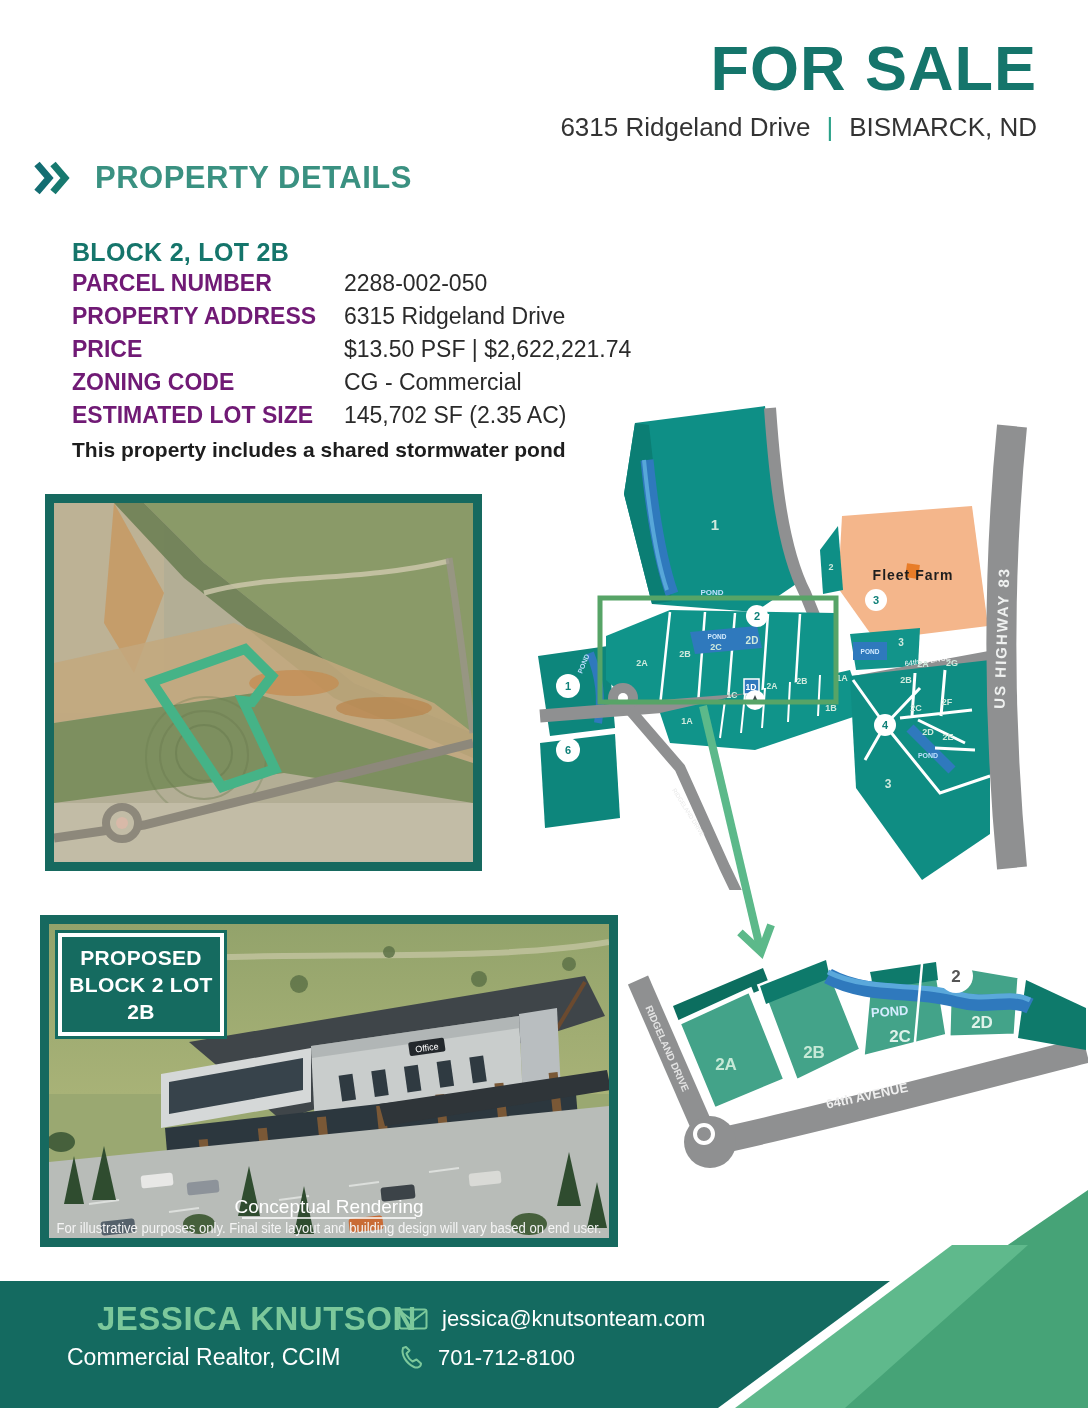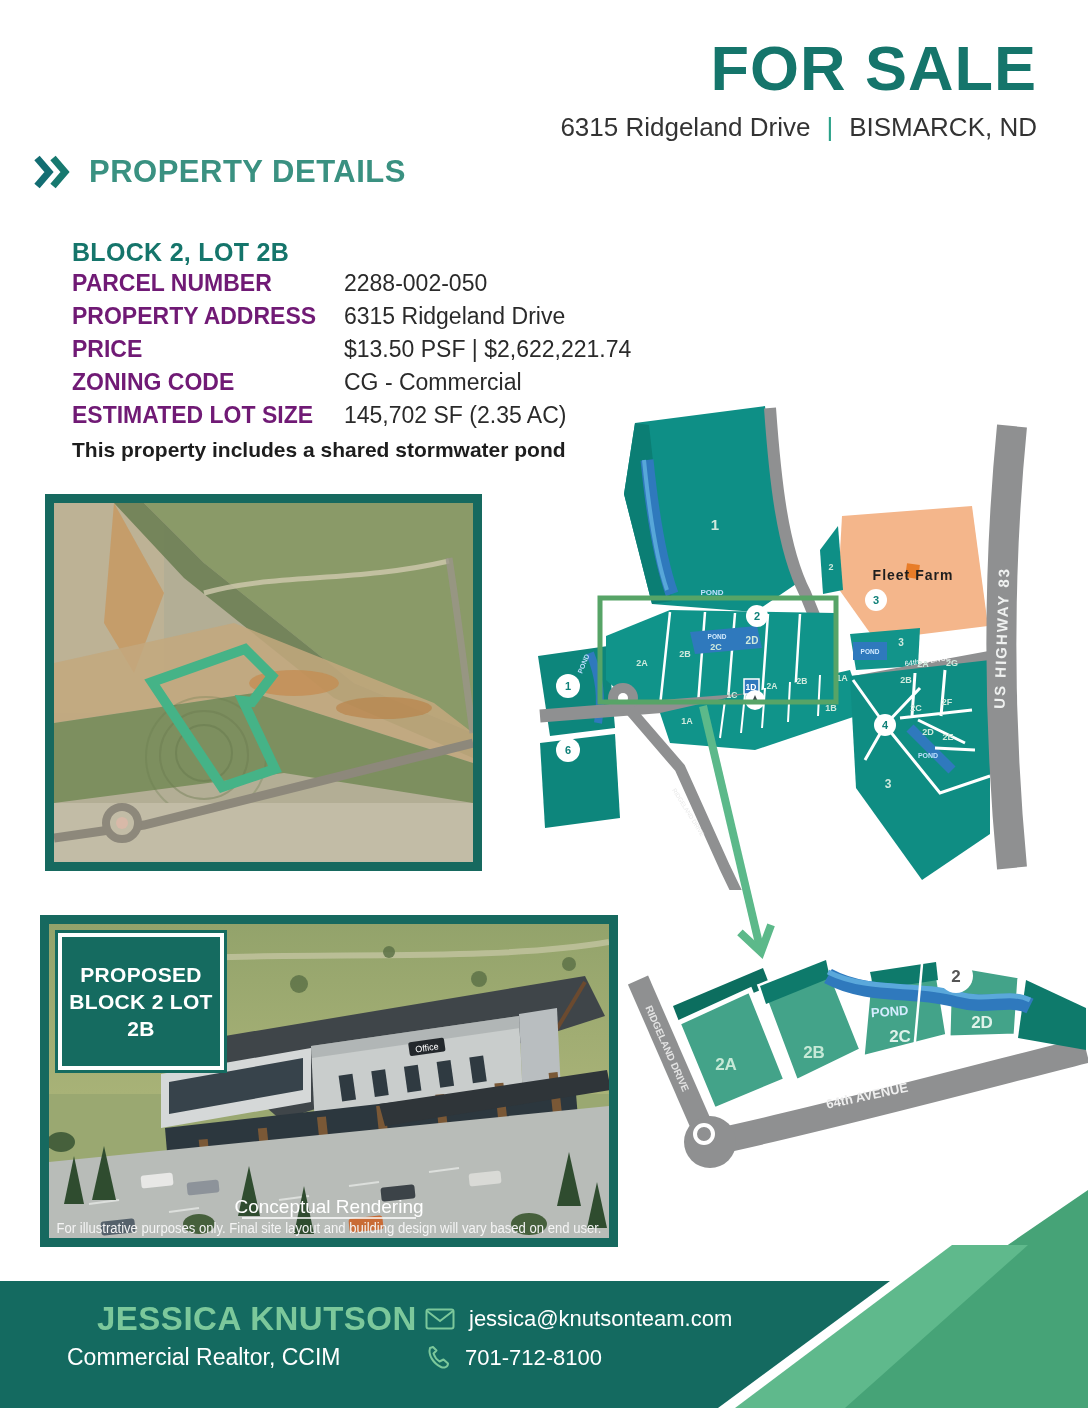--- a/index.html
+++ b/index.html
@@ -5,46 +5,46 @@
   html,body{margin:0;padding:0;background:#ffffff;}
   .page{position:relative;width:1088px;height:1408px;background:#ffffff;overflow:hidden;
         font-family:"Liberation Sans",sans-serif;color:#1f1f1f;}
   
   .header{position:absolute;top:36px;right:51px;text-align:right;}
   .forsale{font-size:63px;font-weight:800;letter-spacing:1px;color:#15756b;line-height:64px;}
   .addr-line{margin-top:12px;font-size:26px;color:#333;}
   .addr-div{color:#2aa189;font-weight:400;margin:0 16px;}
   
   .section-head{position:absolute;left:33px;top:146px;display:flex;align-items:center;gap:10px;}
-  .section-head h1{margin:8px;font-size:31px;font-weight:800;letter-spacing:.5px;color:#3a9181;}
+  .section-head h1{margin:14px;font-size:31px;font-weight:800;letter-spacing:.5px;color:#3a9181;}
   
   .details{position:absolute;left:72px;top:238px;width:580px;}
   .block-title{font-size:25px;font-weight:800;color:#15756b;margin-bottom:0;letter-spacing:.3px;}
   .drow{display:flex;font-size:23px;line-height:33px;}
   .dlabel{width:272px;font-weight:700;color:#701a75;}
   .dvalue{color:#2a2a2a;}
   .dnote{margin-top:6px;font-size:21px;font-weight:800;color:#1d1d1d;}
   
   .photo-frame{position:absolute;border:9px solid #16695f;background:#b3ae95;box-sizing:border-box;}
   .aerial{left:45px;top:494px;width:437px;height:377px;}
   .render{left:40px;top:915px;width:578px;height:332px;background:#9aa871;}
   .badge{position:absolute;left:58px;top:933px;width:166px;box-sizing:border-box;background:#156b60;
-         border:4px solid #ffffff;outline:3px solid #156b60;text-align:center;padding:24px 4px;}
+         border:4px solid #ffffff;outline:3px solid #156b60;text-align:center;padding:7px 4px;}
   .badge div{color:#ffffff;font-size:21px;font-weight:700;line-height:27px;letter-spacing:.3px;}
   
   .mainmap{position:absolute;left:520px;top:398px;width:568px;height:492px;}
   .connector{position:absolute;left:685px;top:700px;width:120px;height:290px;}
   .insetmap{position:absolute;left:618px;top:928px;width:470px;height:258px;}
   svg text{font-family:"Liberation Sans",sans-serif;}
   
   .footer-art{position:absolute;left:0;top:1160px;width:1088px;height:248px;}
   .footer-name{position:absolute;left:65px;top:1300px;font-size:33px;font-weight:800;
                letter-spacing:.5px;color:#7cc89b;margin-left:32px;}
   .footer-role{position:absolute;left:67px;top:1344px;font-size:23px;color:#ffffff;}
-  .contact{position:absolute;display:flex;align-items:center;gap:14px;color:#ffffff;font-size:22px;margin-left:27px;}
+  .contact{position:absolute;display:flex;align-items:center;gap:14px;color:#ffffff;font-size:22px;}
   .contact-email{left:398px;top:1306px;}
   .contact-phone{left:398px;top:1345px;justify-content:center;}
 </style>
 </head>
 <body>
 
 <div class="page">
 
   <div class="header">
     <div class="forsale">FOR SALE</div>

